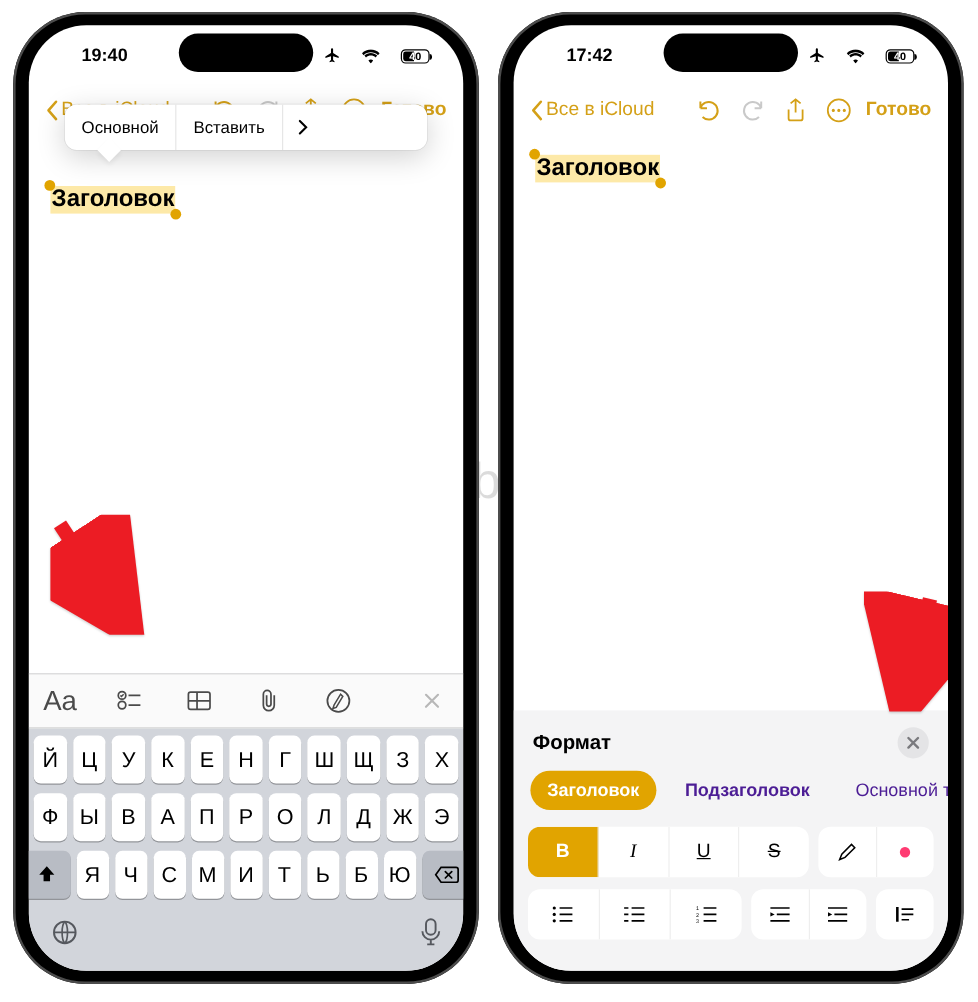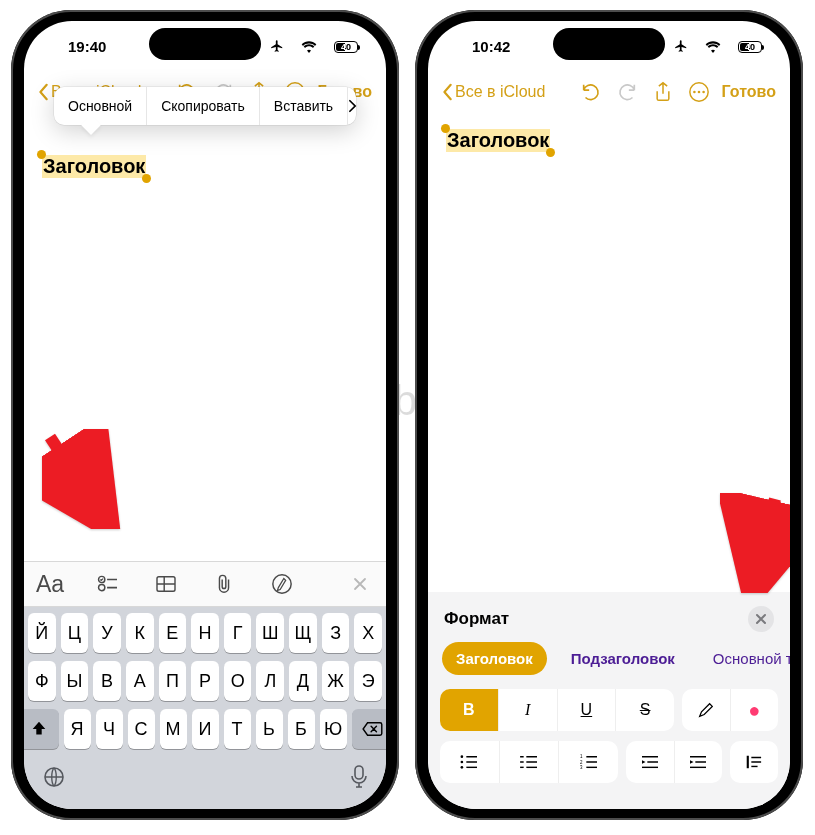--- a/index.html
+++ b/index.html
@@ -133,21 +133,20 @@
               <circle cx="7" cy="12" r="1.4" fill="currentColor"></circle>
               <circle cx="12" cy="12" r="1.4" fill="currentColor"></circle>
               <circle cx="17" cy="12" r="1.4" fill="currentColor"></circle>
             </svg>
           </div>
         <span class="done">Готово</span>
       </div>
 
       <div class="ctx-menu">
         <div class="ctx-item">Основной</div>
-        <div class="ctx-item">Скопировать</div>
         <div class="ctx-item">Вставить</div>
         <div class="ctx-arrow">
             <svg width="9" height="14" viewBox="0 0 10 16">
               <path fill="none" stroke="#000" stroke-width="2" stroke-linecap="round" d="M2 2l6 6-6 6"></path>
             </svg>
           </div>
       </div>
 
       <div class="note-body" style="margin-top:26px;">
         <span class="sel">
@@ -268,21 +267,21 @@
               </svg></span>
         </div>
       </div>
     </div>
   </div>
 
   <div class="phone right">
     <div class="notch"></div>
     <div class="screen">
       <div class="statusbar">
-        <span>10:42</span>
+        <span>17:42</span>
         <span class="status-right">
           <svg width="14" height="14" viewBox="0 0 24 24">
               <path fill="#000" d="M21 16v-2l-8-5V3.5a1.5 1.5 0 0 0-3 0V9l-8 5v2l8-2.5V19l-2 1.5V22l3.5-1 3.5 1v-1.5L13 19v-5.5l8 2.5z"></path>
             </svg>
           <svg width="16" height="12" viewBox="0 0 24 18">
               <path fill="#000" d="M12 18l3-3.8c-1.7-1.6-4.3-1.6-6 0L12 18zm-6-7.5c3.3-3.3 8.7-3.3 12 0l2-2.5C15.6 3.6 8.4 3.6 4 8l2 2.5zM1 5C7.1-1 16.9-1 23 5l-2 2.5C16.1 2.7 7.9 2.7 3 7.5L1 5z"></path>
             </svg>
           <span class="batt">
               <span class="batt-body">
                 <span class="batt-fill"></span>

